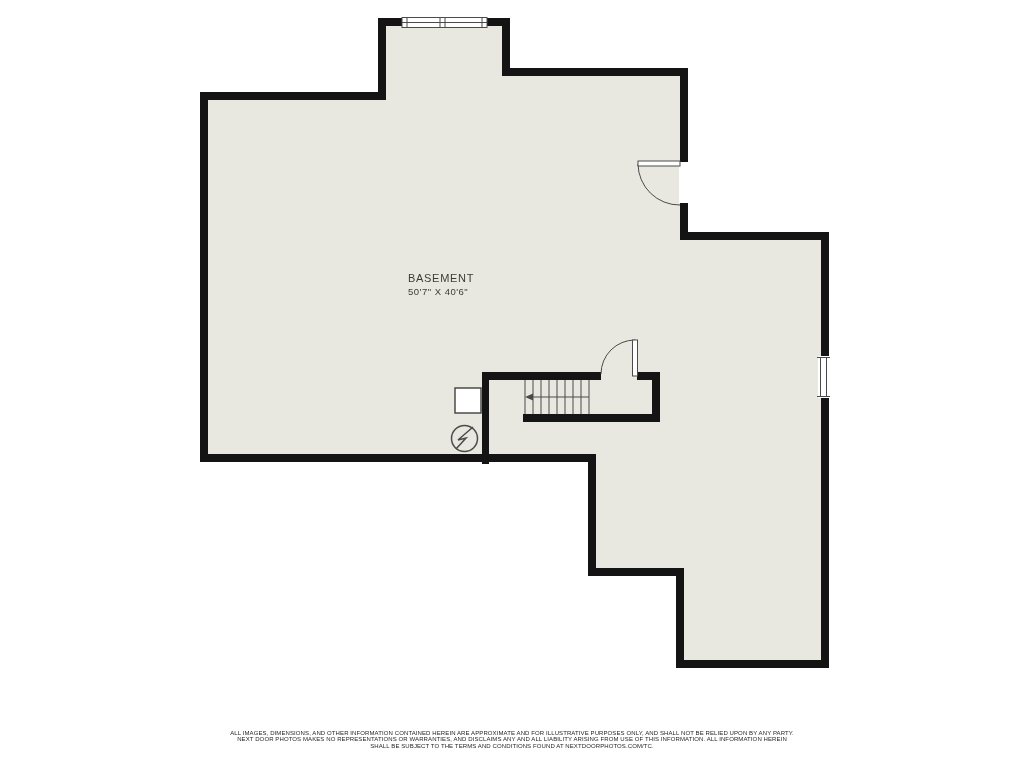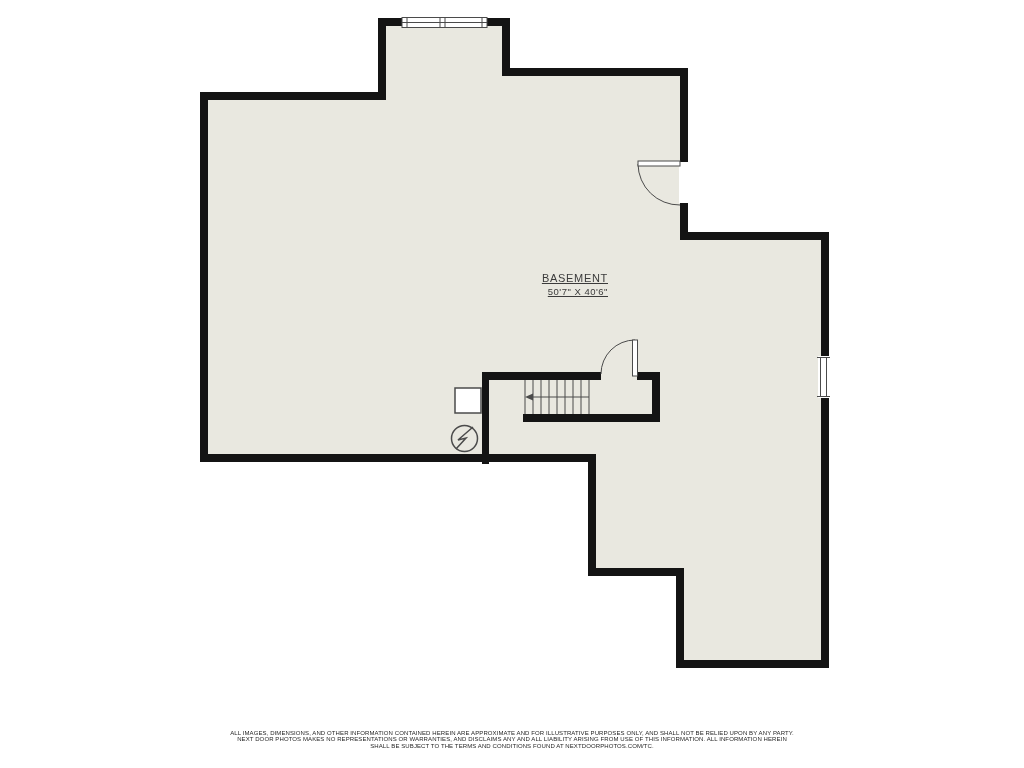--- a/index.html
+++ b/index.html
@@ -18,21 +18,21 @@
   .opening{fill:var(--background,#ffffff);}
   .thin{stroke:var(--line,#4b4b4b);stroke-width:1;fill:none;}
   .thin15{stroke:var(--line,#4b4b4b);stroke-width:1.5;fill:none;}
   .leaf{fill:var(--background,#ffffff);stroke:var(--line,#4b4b4b);stroke-width:1;}
   .whitebox{fill:var(--background,#ffffff);stroke:var(--line,#4b4b4b);stroke-width:1.5;}
   .floorfill{fill:var(--floor,#e9e8e0);}
   .arrowhead{fill:var(--line,#4b4b4b);}
 
   .room-label{
     position:absolute;left:408px;top:272px;width:200px;
-    text-align:right;color:var(--label-text,#3b3b3b);text-decoration:underline;
+    text-align:left;color:var(--label-text,#3b3b3b);
   }
   .room-name{font-size:11px;letter-spacing:.7px;}
   .room-dims{font-size:9.5px;letter-spacing:.5px;margin-top:2px;}
 
   .disclaimer{
     position:absolute;left:0;top:730px;width:1024px;
     text-align:center;
     color:var(--disclaimer-text,#1f1f1f);
     font-size:6px;line-height:6.3px;letter-spacing:.1px;
   }

